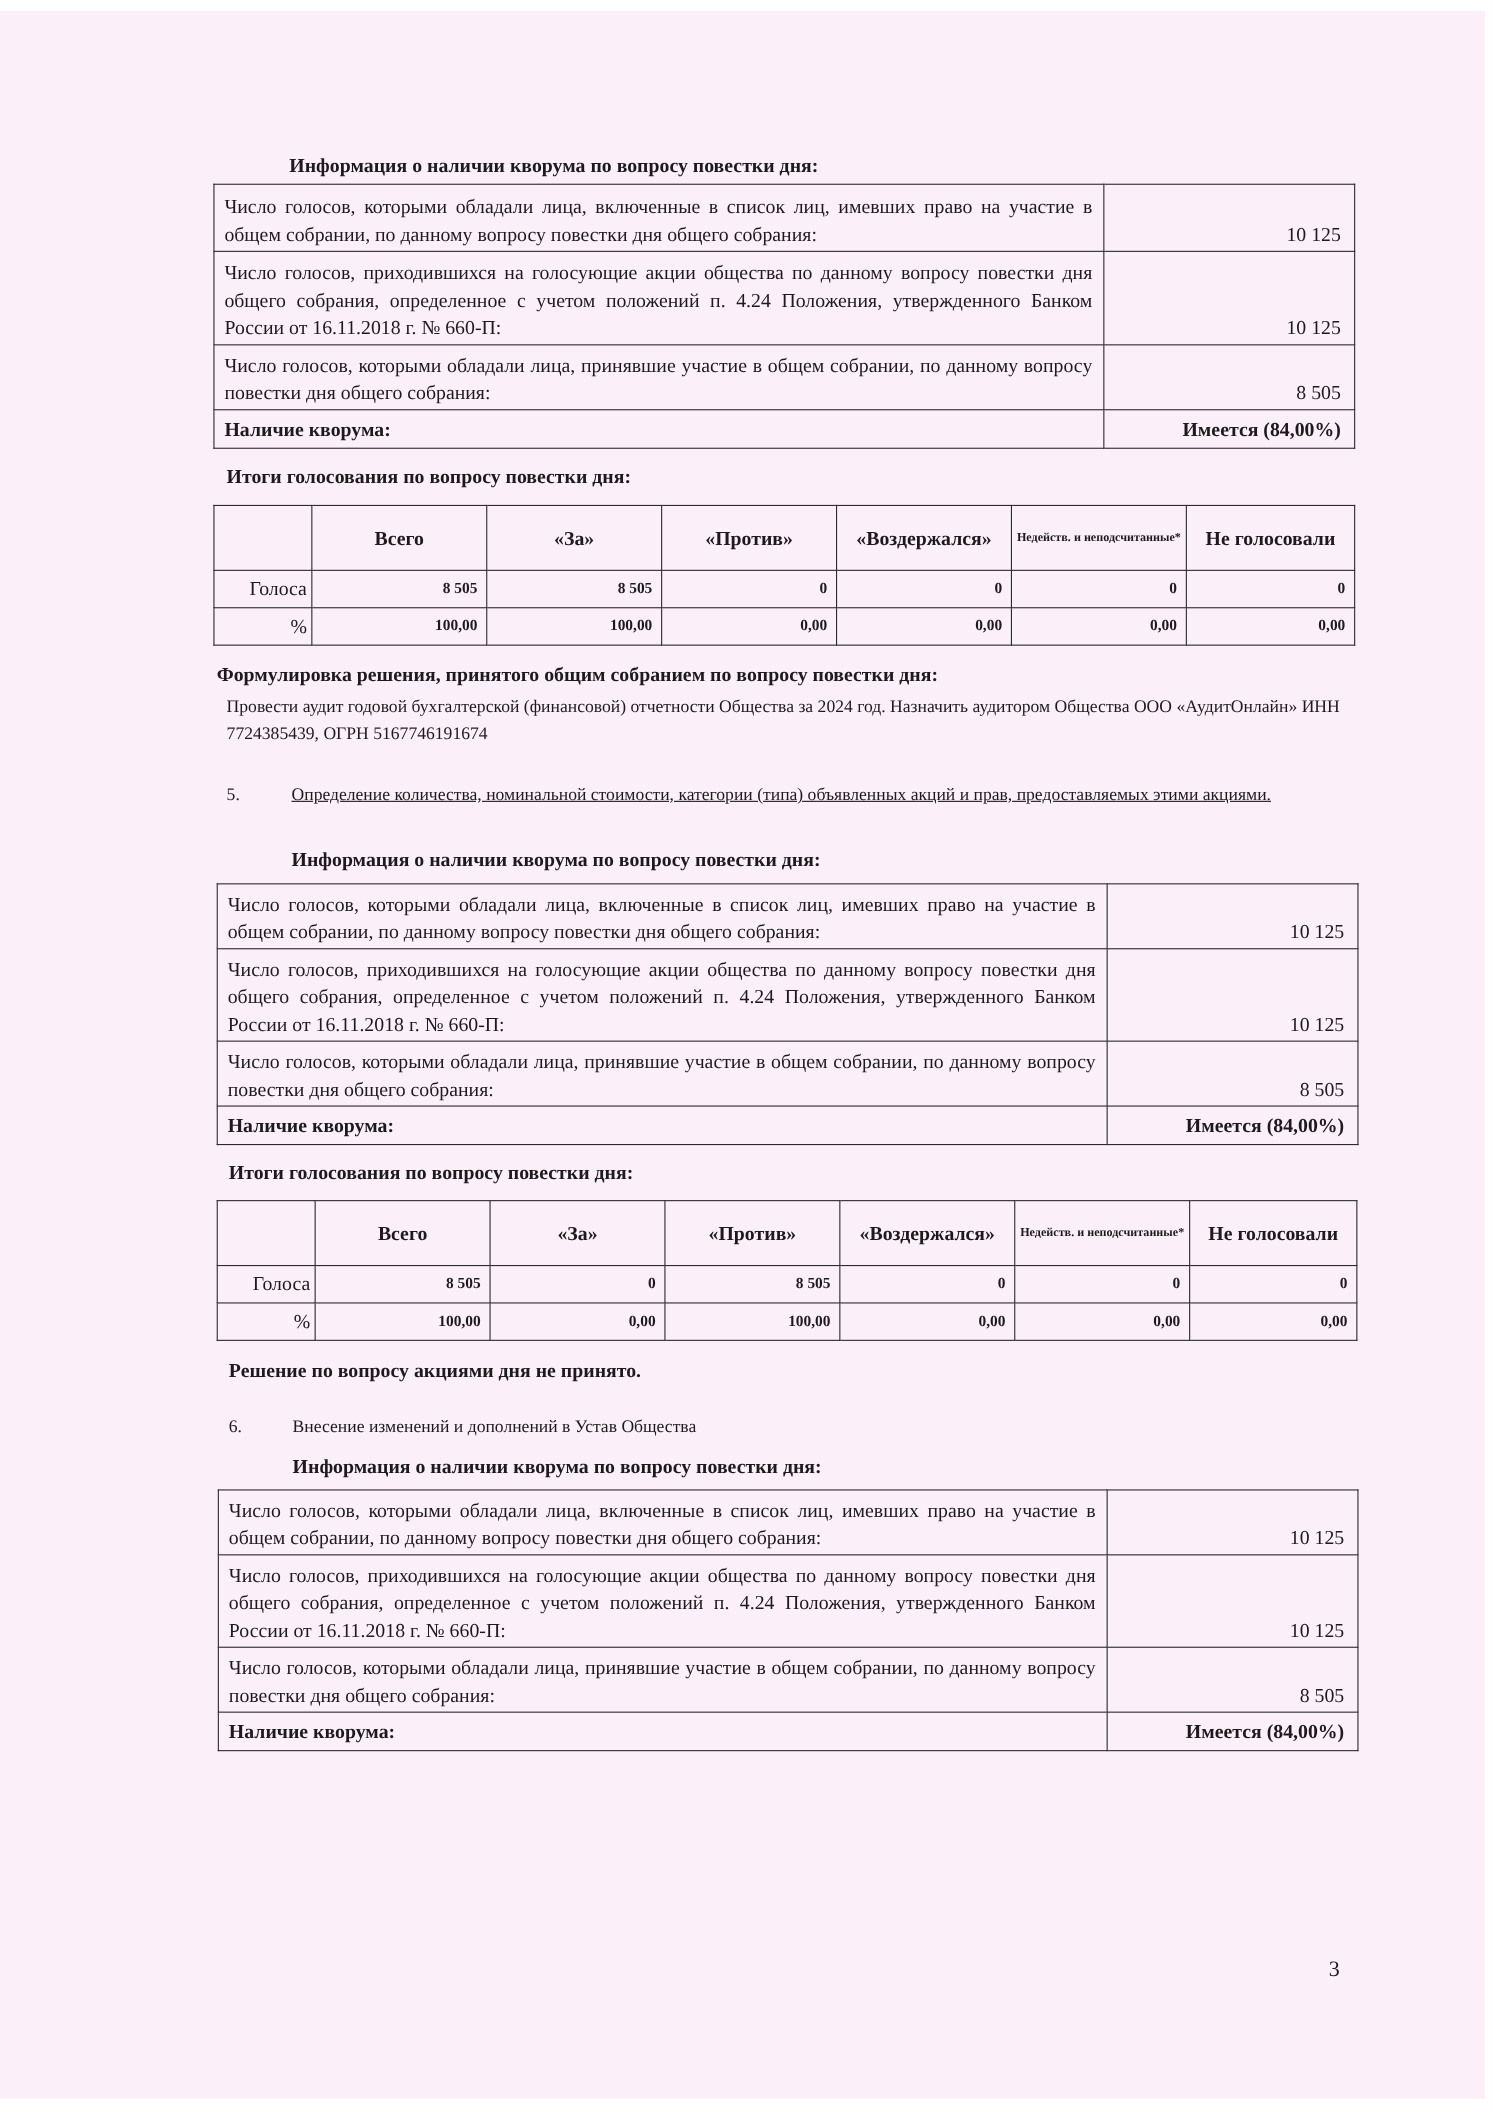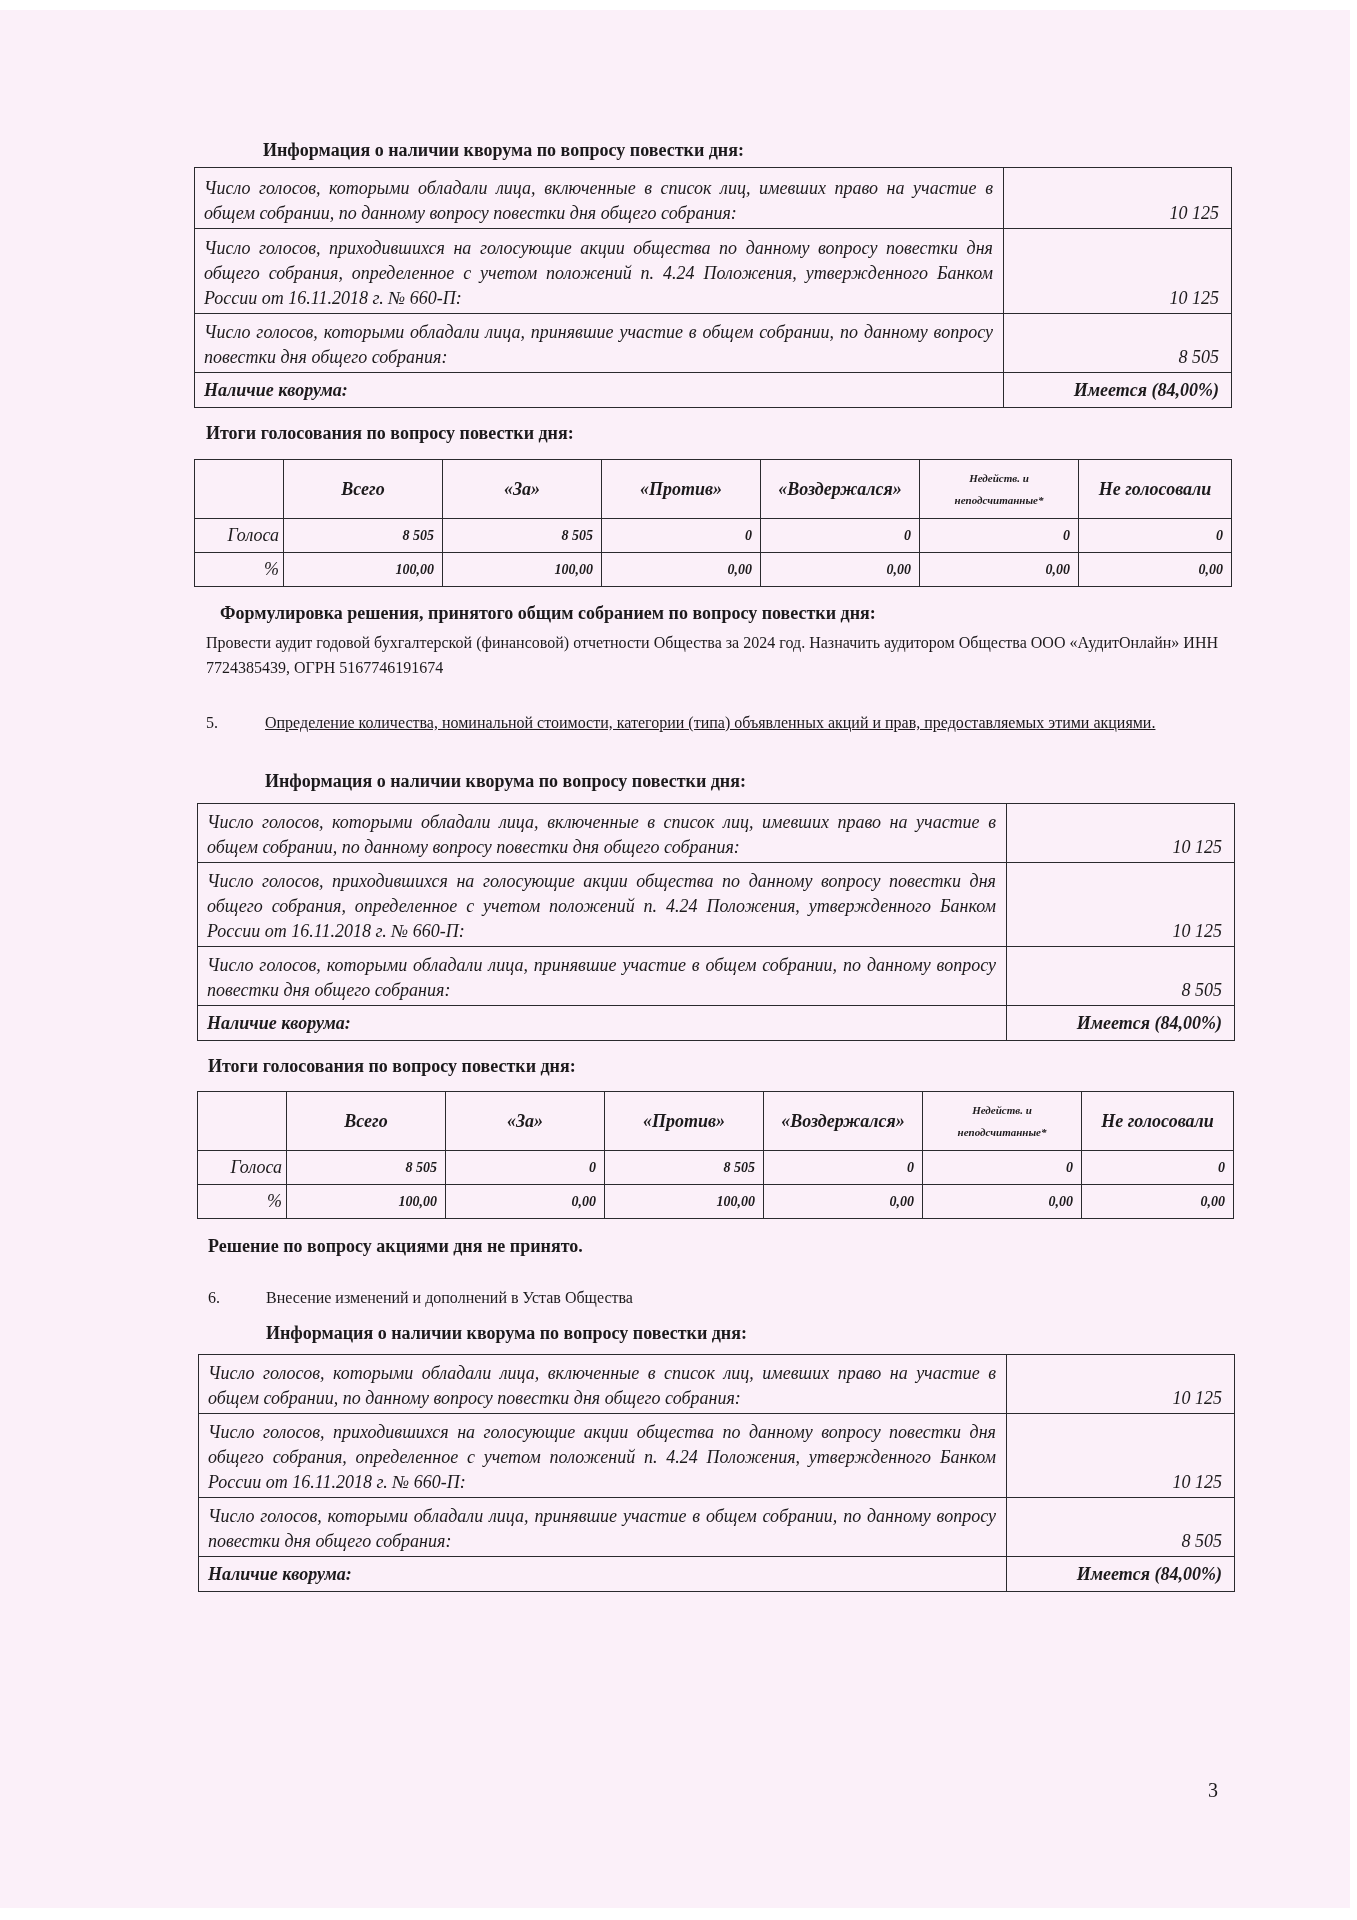--- a/index.html
+++ b/index.html
@@ -2,21 +2,21 @@
 <html><head>
 <meta charset="utf-8">
 <style>
   html, body { margin:0; padding:0; }
   body { width:1357px; height:1920px; background:#ffffff; position:relative; overflow:hidden;
          font-family:"Liberation Serif", serif; color:#1c1a1c; }
   .page { position:absolute; left:0; top:10px; width:1350px; height:1898px; background:#fbf0f9; }
   .abs { position:absolute; }
   .h-bold { font-weight:bold; font-size:18px; }
   .txt { font-size:16px; line-height:25px; }
-  table { border-collapse:collapse; position:absolute; background:transparent;font-style:italic; }
+  table { border-collapse:collapse; position:absolute; background:transparent; }
   .qt td { border:1.5px solid #2a2a2e; font-size:18px; line-height:25px; vertical-align:bottom; padding:2px 10px 2px 9px; }
   .qt td.val { text-align:right; width:206px; padding-right:12px; }
   .qt tr.total td { font-weight:bold; vertical-align:middle; }
   .vt td, .vt th { border:1.5px solid #2a2a2e; font-family:"Liberation Serif", serif; }
   .vt th { font-size:18px; font-weight:bold; text-align:center; vertical-align:middle; padding:2px 4px; }
   .vt th.small { font-size:11px; line-height:22px; }
   .vt td { font-size:14px; font-weight:bold; text-align:right; padding:2px 8px 2px 4px; }
   .vt td.rowlabel { font-size:18px; font-weight:normal; text-align:right; padding:6px 4px; }
   .justify { text-align:justify; text-align-last:left; }
 </style>
@@ -75,21 +75,21 @@
     <td>100,00</td>
     <td>100,00</td>
     <td>0,00</td>
     <td>0,00</td>
     <td>0,00</td>
     <td>0,00</td>
   </tr>
 </tbody>
   </table>
 
-<div class="abs h-bold" style="left:220px; top:603px;text-align:right;">Формулировка решения, принятого общим собранием по вопросу повестки дня:</div>
+<div class="abs h-bold" style="left:197px; top:603px;text-align:right;">Формулировка решения, принятого общим собранием по вопросу повестки дня:</div>
 <div class="abs txt justify" style="left:206px; top:630px; width:1012px;">Провести аудит годовой бухгалтерской (финансовой) отчетности Общества за 2024 год. Назначить аудитором Общества ООО «АудитОнлайн» ИНН 7724385439, ОГРН 5167746191674</div>
 
 <div class="abs txt" style="left:206px; top:710px;">5.</div>
 <div class="abs txt justify" style="left:265px; top:710px; width:953px;text-decoration:underline;">Определение количества, номинальной стоимости, категории (типа) объявленных акций и прав, предоставляемых этими акциями.</div>
 
 <div class="abs h-bold" style="left:265px; top:771px;">Информация о наличии кворума по вопросу повестки дня:</div>
 
 <table class="qt" style="left:197px; top:803px; width:1038px;">
   <tbody>
       <tr style="height:59px;">

